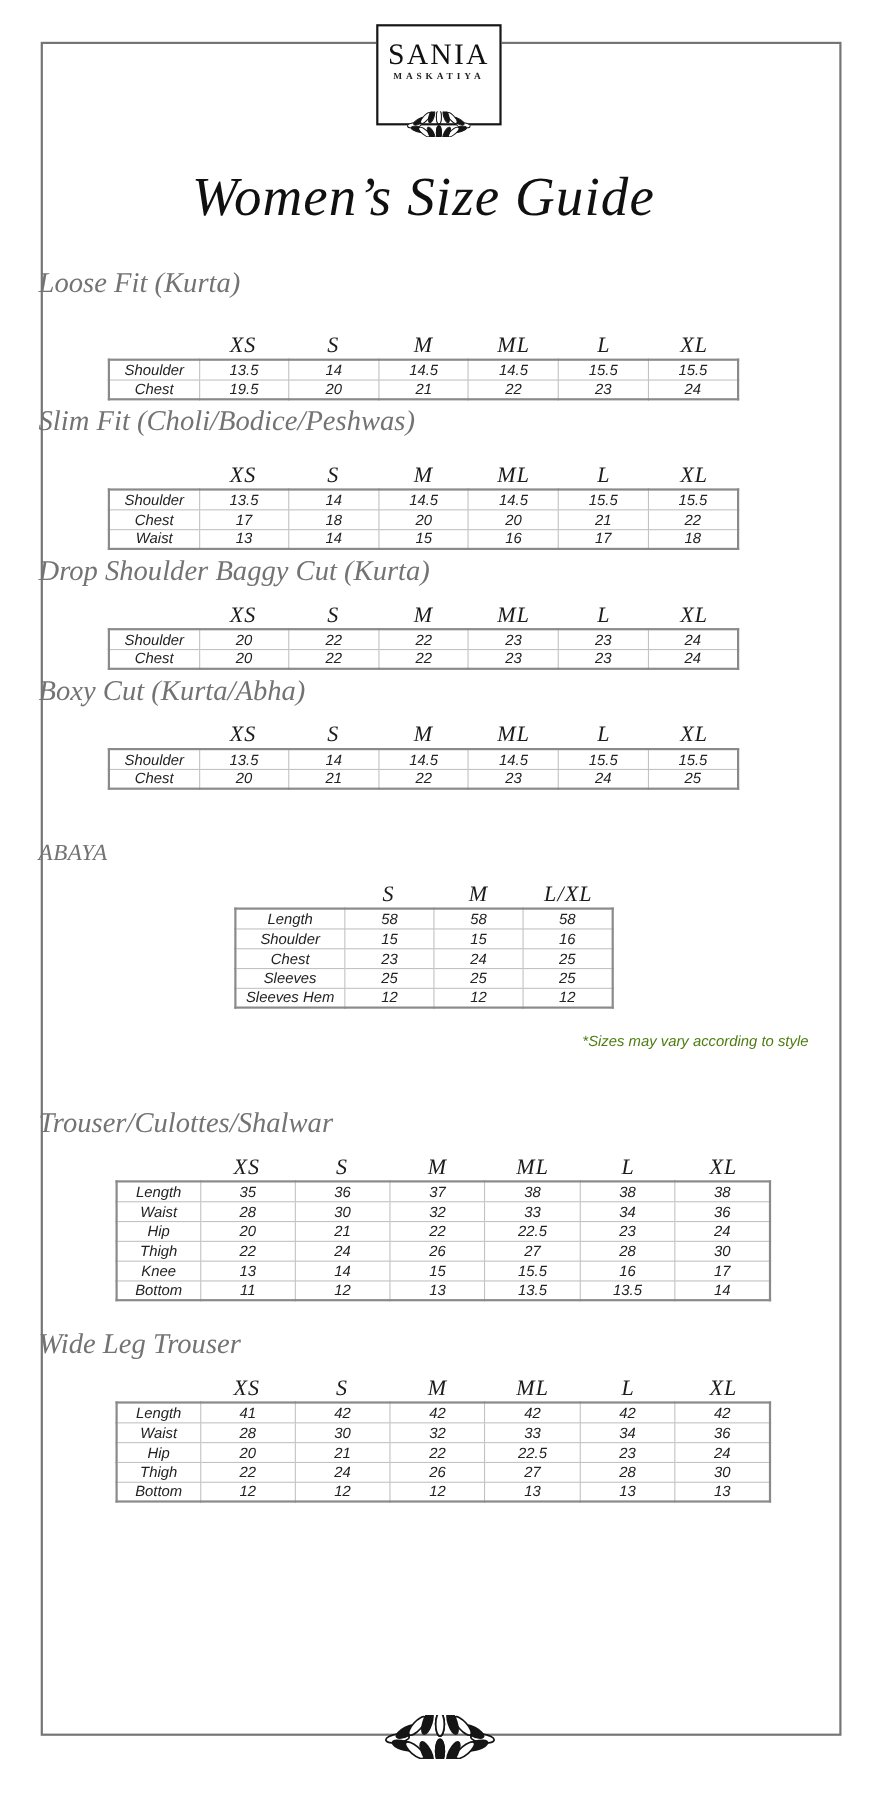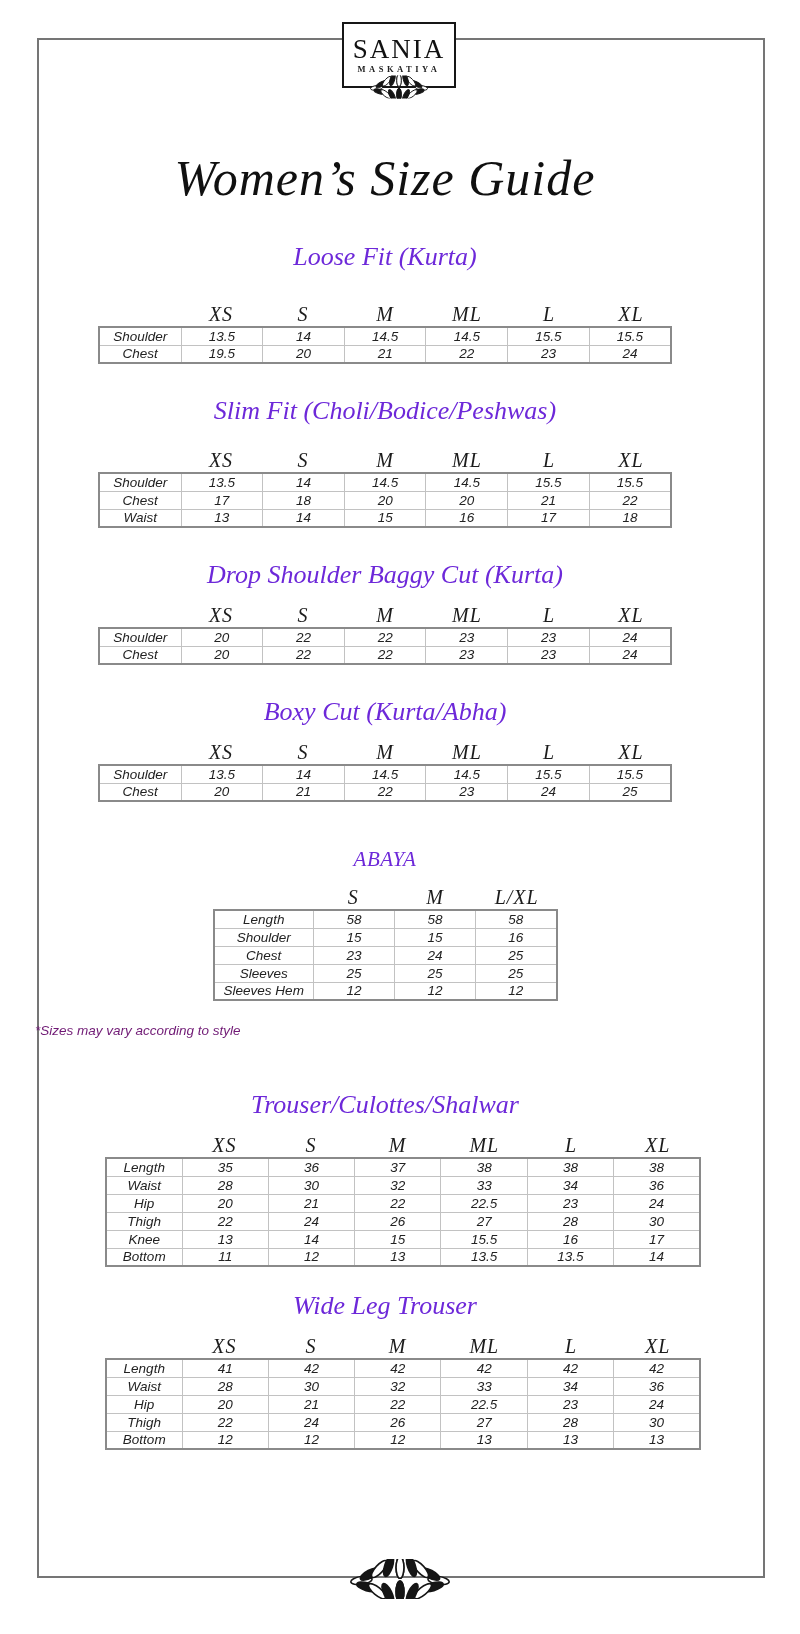--- a/index.html
+++ b/index.html
@@ -8,43 +8,43 @@
     font-family:"Liberation Sans",sans-serif;color:#1b1b1b;overflow:hidden;
   }
   
   .frame{
     position:absolute;left:37px;top:38px;width:728px;height:1540px;
     border:2px solid var(--frame-border,#757575);box-sizing:border-box;
     pointer-events:none;
   }
   
   .logo-box{
-    position:absolute;left:342px;top:22px;width:114px;height:66px;
+    position:absolute;left:342px;top:22px;width:114px;height:92px;
     background:#ffffff;border:2px solid #161616;box-sizing:border-box;
     text-align:center;z-index:3;
   }
   .brand-name{
     font-family:"Liberation Serif",serif;font-size:27px;letter-spacing:2px;
     color:#111;margin-top:10px;line-height:30px;
   }
   .brand-sub{
     font-family:"Liberation Serif",serif;font-size:8.5px;letter-spacing:3.5px;
     color:#222;line-height:10px;font-weight:bold;
   }
   .logo-garland{position:absolute;left:50%;bottom:-13px;transform:translateX(-50%);width:58px;height:24px;z-index:4;}
   
   main{position:relative;width:700px;margin-left:35px;padding-top:146px;z-index:2;font-style:italic;}
   h1{
     font-family:"Liberation Serif",serif;font-weight:normal;font-size:50px;
     line-height:64px;margin:0;text-align:center;color:#101010;letter-spacing:1px;
   }
-  .sec{margin-top:32px;}
+  .sec{margin-top:4px;}
   .sec-title{
     font-family:"Liberation Serif",serif;font-weight:normal;font-size:26px;
-    line-height:30px;margin:0;text-align:center;color:#6d28d9;
+    line-height:30px;margin:0;color:#737373;
   }
   .sec-title.small{font-size:21px;line-height:26px;letter-spacing:0.5px;}
   .tbl-wrap{margin-top:13px;}
   .sec:nth-child(1){margin-top:32px;}
   .sec:nth-child(1) .tbl-wrap{margin-top:30px;}
   .sec:nth-child(2) .tbl-wrap{margin-top:22px;}
   .sec:nth-child(5){margin-top:44px;}
   .sec:nth-child(6){margin-top:52px;}
   .sec:nth-child(7){margin-top:24px;}
   table{border-collapse:collapse;table-layout:fixed;margin:0 auto;}
@@ -55,21 +55,21 @@
   }
   .tbl.body td{
     border:1px solid var(--tbl-inner,#c2c2c2);height:18px;font-size:13.5px;color:#222;
   }
   .tbl.body{border:2px solid var(--tbl-outer,#8a8a8a);}
   .v-kurta table{width:574px;}   .v-kurta .lbl{width:82px;}
   .v-abaya table{width:345px;}   .v-abaya .lbl{width:100px;}
   .v-trouser table{width:596px;} .v-trouser .lbl{width:76px;}
   .v-trouser .tbl-wrap{position:relative;left:18px;}
   .lbl{font-size:13px;color:#1e1e1e;}
-  .footnote{margin:22px 0 0 0;text-align:left;font-size:13.5px;color:#701a75;}
+  .footnote{margin:22px 0 0 0;text-align:right;font-size:13.5px;color:#4d7c0f;}
   .bottom-garland{position:absolute;left:350px;top:1556px;width:100px;height:46px;z-index:3;}
   svg .leaf{stroke:#151515;stroke-width:2.2px;}
 </style>
 </head>
 <body>
 
 <svg width="0" height="0" style="position:absolute" aria-hidden="true">
   <defs>
     <symbol id="garland" viewBox="0 0 140 56">
       <g id="garland-half" class="leaf">

